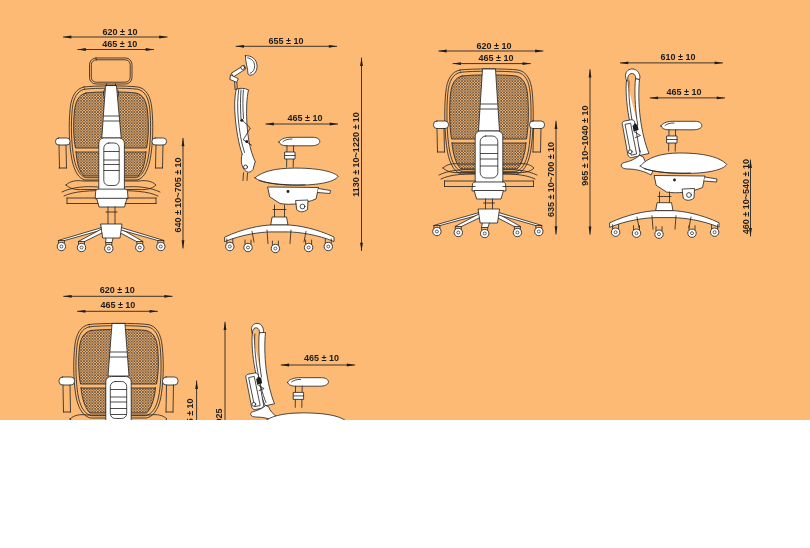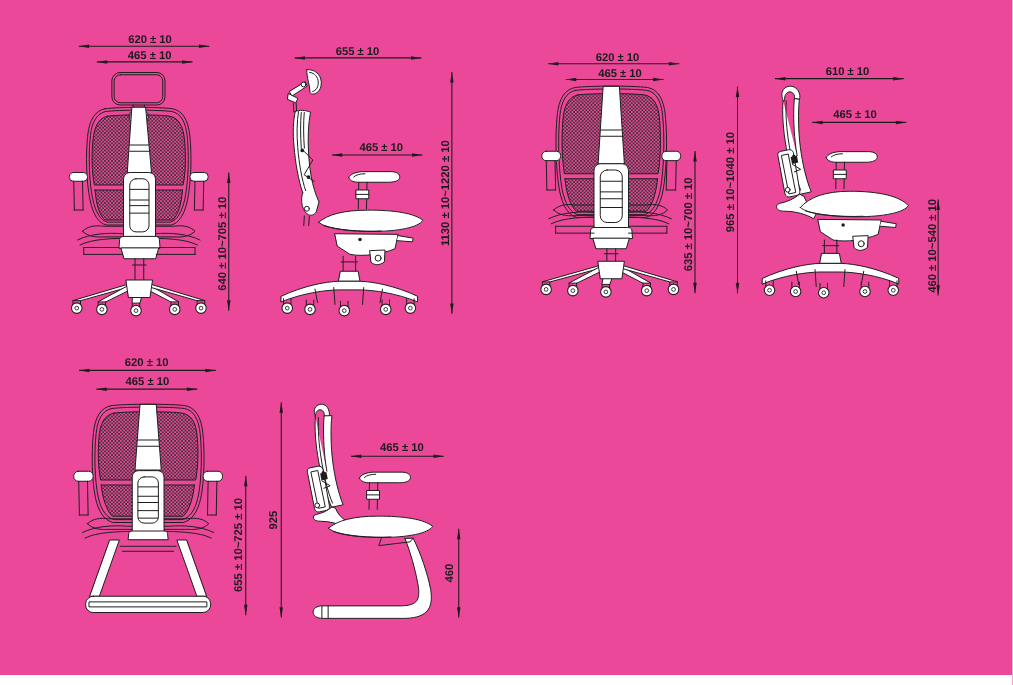--- a/index.html
+++ b/index.html
@@ -1,16 +1,16 @@
 <!DOCTYPE html>
 <html><head>
 <meta charset="utf-8">
 <style>
   html,body{margin:0;padding:0;background:#ffffff;}
-  #wrap{width:810px;height:540px;position:relative;overflow:hidden;background:#ec4899;}
+  #wrap{width:810px;height:420px;position:relative;overflow:hidden;background:#fdba74;}
   svg{display:block;}
   text{font-family:"Liberation Sans",sans-serif;font-size:9px;font-weight:700;fill:#1c1c1c;}
   .dim line{stroke:#1c1c1c;stroke-width:0.85;}
   .dim .ah{fill:#1c1c1c;stroke:none;}
   .ch path,.ch rect,.ch line,.ch circle{stroke:#1f1f1f;stroke-width:0.8;fill:none;stroke-linejoin:round;stroke-linecap:round;}
 </style>
 </head>
 <body>
 <div id="wrap">
 <svg width="810" height="548" viewBox="0 0 810 548">

